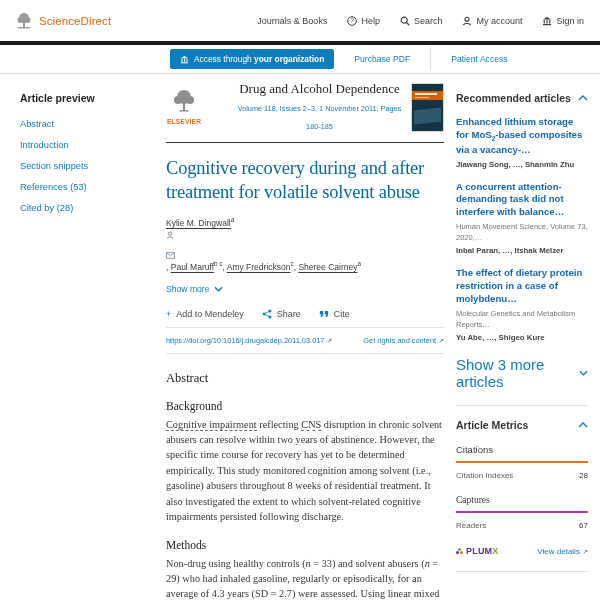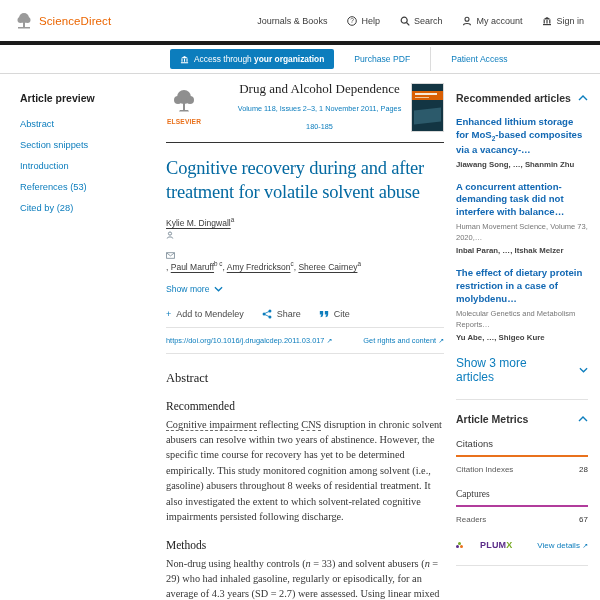--- a/index.html
+++ b/index.html
@@ -74,30 +74,30 @@
   
   .rightcol { flex:1; padding:18px 12px 0 12px; }
   .panel-h { display:flex; justify-content:space-between; align-items:center; cursor:pointer; }
   .panel-h .ph { font-size:10.5px; font-weight:bold; color:#333; }
   .chev { color:#0c7dbd; }
   .rec-item { margin-top:12px; cursor:pointer; }
   .rec-title { font-size:9.6px; font-weight:bold; color:#1268b3; line-height:1.35; }
   .rec-title sub { font-size:6.5px; }
   .rec-src { font-size:7.5px; color:#777; margin-top:3px; line-height:1.4; }
   .rec-auth { font-size:7.8px; color:#444; font-weight:bold; margin-top:3px; }
-  .show3 { display:inline-flex; align-items:center; gap:14px; color:#0c7dbd; font-size:12px; margin-top:14px; }
+  .show3 { display:inline-flex; align-items:center; gap:14px; color:#0c7dbd; font-size:15px; margin-top:14px; }
   .rdiv { border-top:1px solid #e2e2e2; margin-top:15px; }
   .metrics-h { margin-top:13px; }
   .mgroup { font-size:9.5px; color:#3a3a3a; margin-top:13px; padding-bottom:6px; }
   .mgroup.cit { border-bottom:2px solid #e9711c; }
   .mgroup.cap { border-bottom:2px solid #b13c9c;font-family:Liberation Serif, serif; }
   .mrow { display:flex; justify-content:space-between; font-size:8px; color:#5a5a5a; padding:8px 0 2px; }
   .mrow .val { color:#333; }
   .plumrow { display:flex; justify-content:space-between; align-items:center; margin-top:14px; }
-  .plum { font-size:9px; font-weight:bold; letter-spacing:.2px; display:flex; align-items:flex-end; gap:16px; }
+  .plum { font-size:9px; font-weight:bold; letter-spacing:.2px; display:flex; align-items:flex-end; gap:2px; }
   .plum .pp { color:#5b2d89; }
   .plum .px { color:#76a821; }
   .flower { display:inline-block; width:8px; height:8px; position:relative; }
   .flower i { position:absolute; width:3px; height:3px; border-radius:50%; }
   .flower i:nth-child(1){ background:#76a821; top:0; left:2px; }
   .flower i:nth-child(2){ background:#5b2d89; top:3px; left:0; }
   .flower i:nth-child(3){ background:#e9711c; top:3px; left:4px; }
   .viewd { font-size:8px; color:#0c7dbd; }
 </style>
 </head>
@@ -180,22 +180,22 @@
   <a class="purchase">Purchase PDF</a>
   <div class="vdiv"></div>
   <a class="patient">Patient Access</a>
 </div>
 
 <div class="layout">
 
   <div class="leftcol">
     <h3>Article preview</h3>
     <a>Abstract</a>
+    <a>Introduction</a>
     <a>Section snippets</a>
-    <a>Introduction</a>
     <a>References (53)</a>
     <a>Cited by (28)</a>
   </div>
 
   <div class="maincol">
 
     <div class="banner">
       <div class="elsevier">
         <svg width="24" height="24" viewBox="0 0 24 24" fill="#8f8f8f">
           <circle cx="12" cy="8" r="7"></circle>
@@ -267,21 +267,21 @@
       </a>
     </div>
 
     <div class="doirow">
       <a><span>https://doi.org/10.1016/j.drugalcdep.2011.03.017</span> <span class="arrow">↗</span></a>
       <a><span>Get rights and content</span> <span class="arrow">↗</span></a>
     </div>
 
     <h2 class="abs-h2">Abstract</h2>
 
-    <h3 class="abs-h3">Recommended</h3>
+    <h3 class="abs-h3">Background</h3>
     <p><a class="term">Cognitive impairment</a><span> reflecting </span><a class="term">CNS</a><span> disruption in chronic solvent abusers can resolve within two years of abstinence. However, the specific time course for recovery has yet to be determined empirically. This study monitored cognition among solvent (i.e., gasoline) abusers throughout 8 weeks of residential treatment. It also investigated the extent to which solvent-related cognitive impairments persisted following discharge.</span></p>
 
     <h3 class="abs-h3">Methods</h3>
     <p><span>Non-drug using healthy controls (</span><span class="it">n</span><span> = 33) and solvent abusers (</span><span class="it">n</span><span> = 29) who had inhaled gasoline, regularly or episodically, for an average of 4.3 years (SD = 2.7) were assessed. Using linear mixed model analyses, solvent abusers were compared to healthy controls throughout treatment at baseline, two weeks, four weeks and six weeks, on visual motor, attention, learning, memory, and executive function tasks. Ten users who maintained abstinence were reassessed an average of 12 months later (SD = 2.8) and were compared to healthy controls (</span></p>
 
     
     
   </div>
 
   <div class="rightcol">

